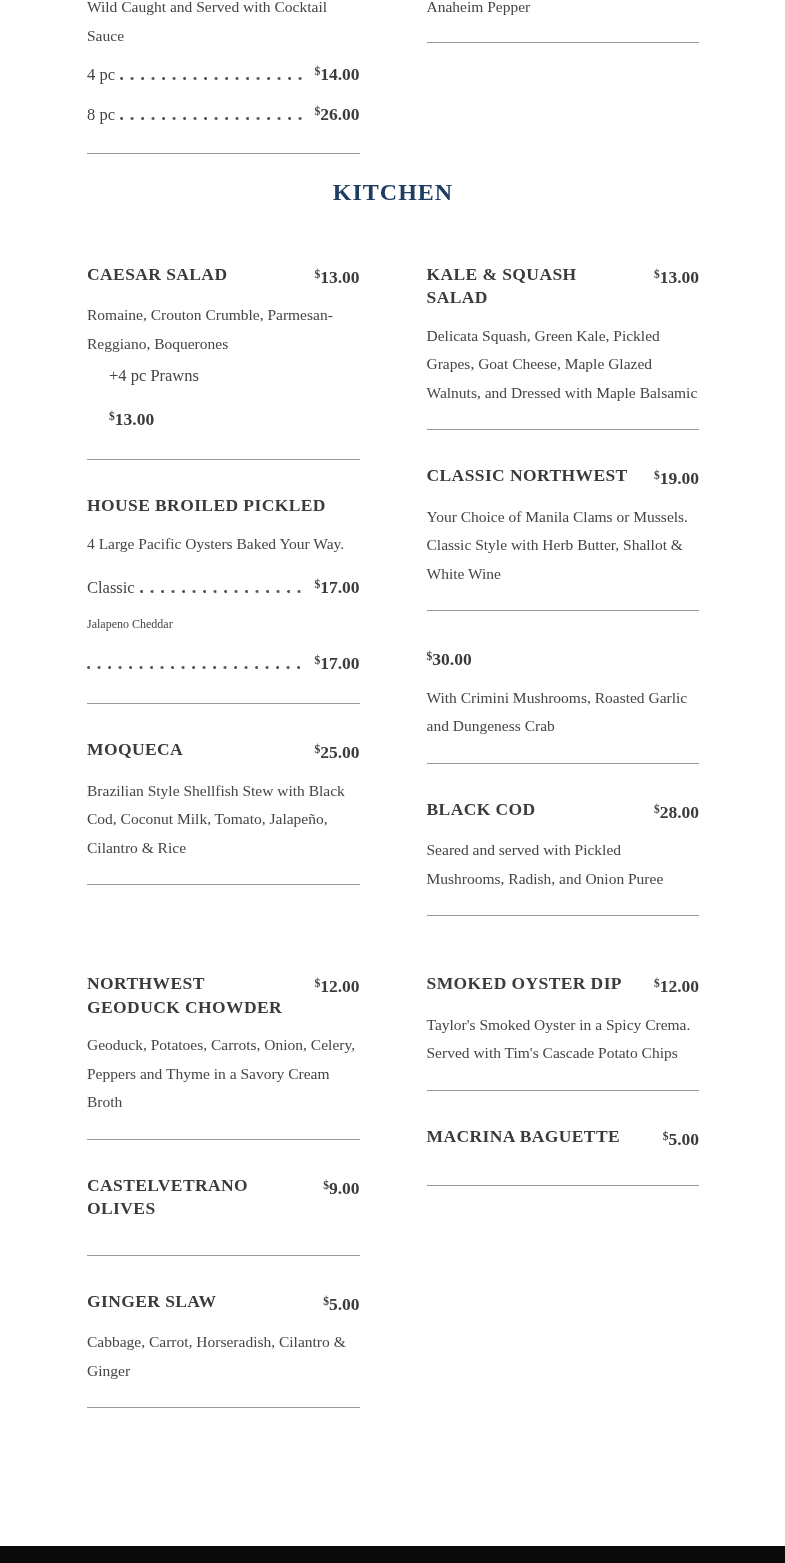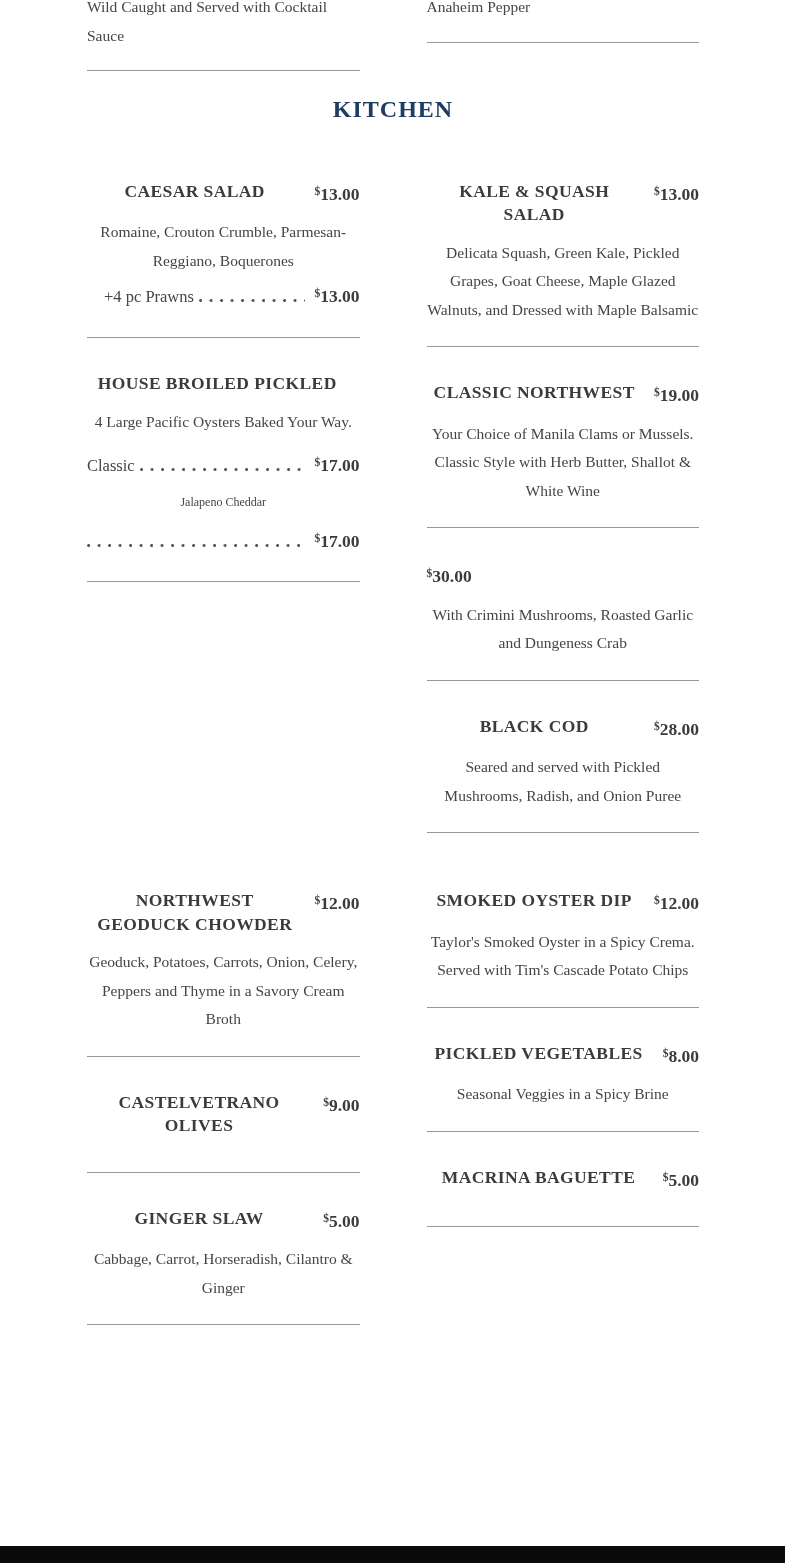--- a/index.html
+++ b/index.html
@@ -40,21 +40,21 @@
 
   .section-title {
     font-size:24px;
     font-weight:bold;
     letter-spacing:1px;
     color:#1e3d63;
     text-align:center;
     line-height:1.2;
     margin-top:24px;
   }
-  .section .columns { margin-top:56px;text-align:center; }
+  .section .columns { margin-top:56px; }
 
   .item-head { display:flex; align-items:flex-start; }
   .item-name {
     flex:1 1 auto;
     font-size:17.5px;
     font-weight:bold;
     letter-spacing:0.4px;
     line-height:23.5px;
     color:#3b3b3b;
     padding-right:12px;
@@ -78,21 +78,21 @@
   .sub-row {
     display:flex;
     align-items:baseline;
     line-height:36px;
     font-size:16.5px;
     color:#454545;
   }
   .price-rows { margin-top:3px; }
   .sub-label { white-space:nowrap; }
   .sub-label.block { line-height:36px; font-size:12px; color:#454545; }
-  .sub-row.indent { padding-left:17px; }
+  .sub-row.indent { padding-left:17px;flex-direction:column; }
   .dots {
     flex:1 1 auto;
     height:3px;
     margin:0 9px 1px 5px;
     background-image:radial-gradient(circle at 1.5px 1.5px, #515151 1.3px, transparent 1.5px);
     background-size:10.5px 3px;
     background-repeat:repeat-x;
   }
   .sub-row .dots.full { margin-left:0; }
   .sub-row .item-price { line-height:36px; }
@@ -106,20 +106,30 @@
 </style>
 </head>
 <body>
 
 <div class="page">
 
   <div class="columns top-block">
     <div class="col">
       <div class="desc">Wild Caught and Served with Cocktail Sauce</div>
       <div class="price-rows">
+        <div class="sub-row">
+          <span class="sub-label">4 pc</span>
+          <span class="dots"></span>
+          <span class="item-price"><span class="cur">$</span><span>14.00</span></span>
+        </div>
+        <div class="sub-row">
+          <span class="sub-label">8 pc</span>
+          <span class="dots"></span>
+          <span class="item-price"><span class="cur">$</span><span>26.00</span></span>
+        </div>
       </div>
       <hr class="divider tight">
     </div>
     <div class="col">
       <div class="desc">Anaheim Pepper</div>
       <hr class="divider tight">
     </div>
   </div>
 
   <div class="section">
@@ -156,20 +166,28 @@
             </div>
             <div class="sub-label block">Jalapeno Cheddar</div>
             <div class="sub-row">
               <span class="dots full"></span>
               <span class="item-price"><span class="cur">$</span><span>17.00</span></span>
             </div>
           </div>
           <hr class="divider">
         </div>
 
+        <div class="item">
+          <div class="item-head">
+            <div class="item-name">MOQUECA</div>
+            <div class="item-price"><span class="cur">$</span><span>25.00</span></div>
+          </div>
+          <div class="desc">Brazilian Style Shellfish Stew with Black Cod, Coconut Milk, Tomato, Jalapeño, Cilantro &amp; Rice</div>
+          <hr class="divider">
+        </div>
 
       </div>
       <div class="col">
 
         <div class="item">
           <div class="item-head">
             <div class="item-name">KALE &amp; SQUASH SALAD</div>
             <div class="item-price"><span class="cur">$</span><span>13.00</span></div>
           </div>
           <div class="desc">Delicata Squash, Green Kale, Pickled Grapes, Goat Cheese, Maple Glazed Walnuts, and Dressed with Maple Balsamic</div>
@@ -241,28 +259,20 @@
 
         <div class="item">
           <div class="item-head">
             <div class="item-name">SMOKED OYSTER DIP</div>
             <div class="item-price"><span class="cur">$</span><span>12.00</span></div>
           </div>
           <div class="desc">Taylor's Smoked Oyster in a Spicy Crema. Served with Tim's Cascade Potato Chips</div>
           <hr class="divider">
         </div>
 
-        <div class="item">
-          <div class="item-head">
-            <div class="item-name">PICKLED VEGETABLES</div>
-            <div class="item-price"><span class="cur">$</span><span>8.00</span></div>
-          </div>
-          <div class="desc">Seasonal Veggies in a Spicy Brine</div>
-          <hr class="divider">
-        </div>
 
         <div class="item no-desc">
           <div class="item-head">
             <div class="item-name">MACRINA BAGUETTE</div>
             <div class="item-price"><span class="cur">$</span><span>5.00</span></div>
           </div>
           <hr class="divider">
         </div>
 
       </div>

